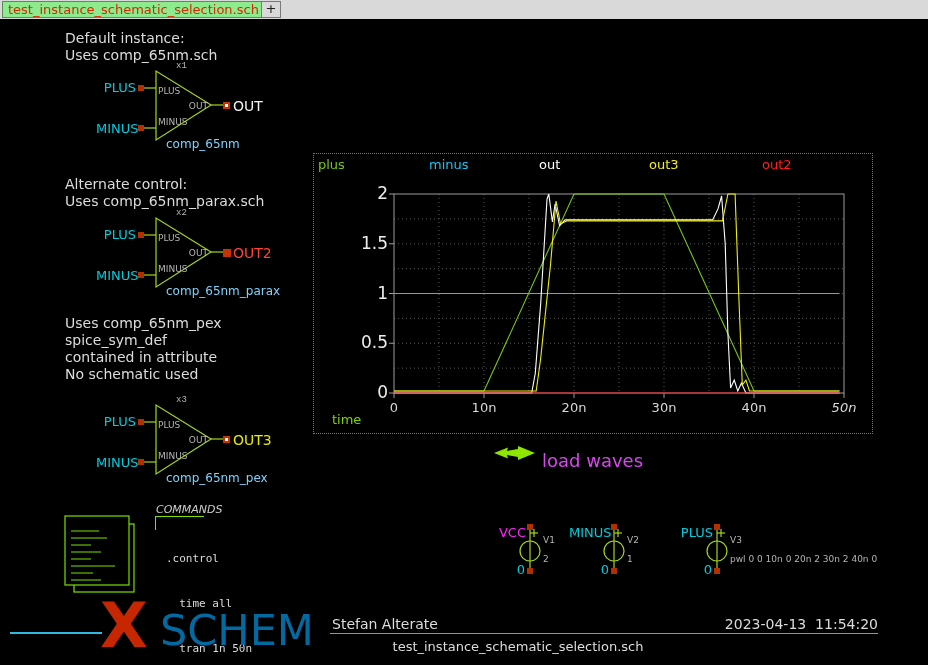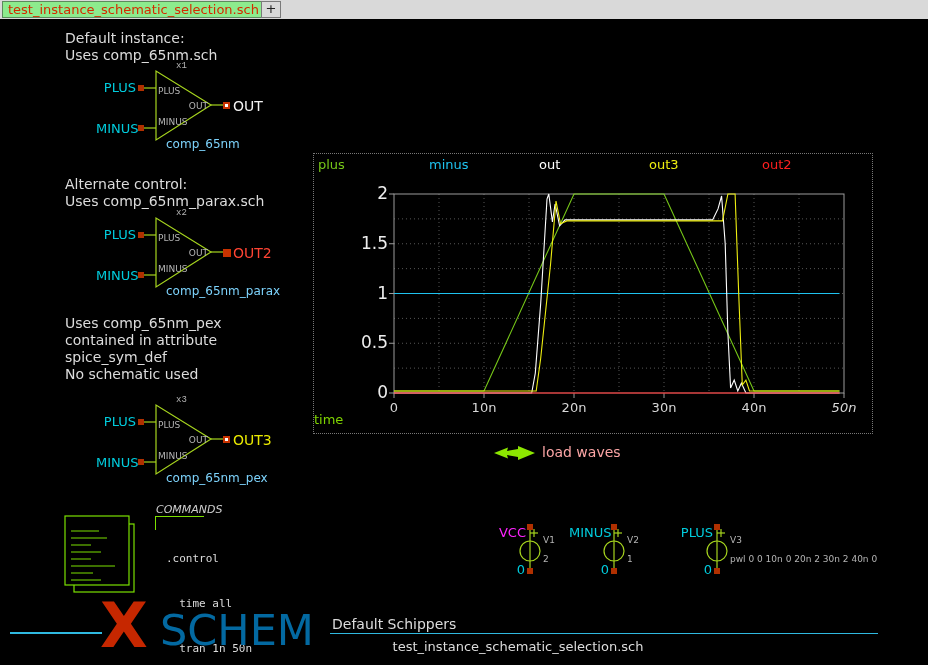--- a/index.html
+++ b/index.html
@@ -36,24 +36,24 @@
   
   #graph{position:absolute;left:313px;top:153px;width:558px;height:279px;border:1px dotted #787878;}
   #wave-svg{position:absolute;left:0;top:0;}
   .grid{stroke:#575757;stroke-dasharray:1 3;stroke-width:1;}
   .frame{fill:none;stroke:#9c9c9c;stroke-width:1;}
   .tickmark{stroke:#9c9c9c;stroke-width:1;}
   .wave{fill:none;stroke-width:1.1;}
   .legend-item{position:absolute;top:3px;font-size:13px;white-space:nowrap;}
   .ytick{position:absolute;color:#ededed;font-size:17px;width:44px;text-align:right;}
   .xtick{position:absolute;color:#d8d8d8;font-size:13px;width:44px;text-align:center;}
-  #time-label{position:absolute;left:0;top:258px;color:#7fd400;font-size:13px;}
+  #time-label{position:absolute;left:18px;top:258px;color:#7fd400;font-size:13px;}
   
   #launcher{position:absolute;left:492px;top:443px;width:170px;height:22px;cursor:default;}
-  #launcher .lbl{position:absolute;left:50px;top:1px;font-size:14px;color:#fca5a5;white-space:nowrap;}
+  #launcher .lbl{position:absolute;left:50px;top:7px;font-size:18px;color:#d946ef;white-space:nowrap;}
   
   #models{position:absolute;left:60px;top:498px;width:135px;height:102px;}
   #models .lbl{position:absolute;left:6px;top:16px;font-size:11px;color:#cfcfcf;}
   #models svg{position:absolute;left:0;top:14px;}
   .mrect{fill:none;stroke:#7be000;stroke-width:1.2;}
   .mrect-front{fill:#000;stroke:#7be000;stroke-width:1.2;}
   .mline{stroke:#7be000;stroke-width:1;}
   #commands{position:absolute;left:150px;top:498px;width:350px;height:100px;}
   #commands .lbl{position:absolute;left:6px;top:5px;font-size:11px;color:#cfcfcf;font-style:italic;}
   #cmd-bracket{position:absolute;left:5px;top:18px;width:48px;height:13px;
@@ -96,22 +96,22 @@
   <div class="note n1">
     <div>Default instance:</div>
       <div>Uses comp_65nm.sch</div>
   </div>
   <div class="note n2">
     <div>Alternate control:</div>
       <div>Uses comp_65nm_parax.sch</div>
   </div>
   <div class="note n3">
       <div>Uses comp_65nm_pex</div>
-    <div>contained in attribute</div>
-      <div>spice_sym_def</div>
+    <div>spice_sym_def</div>
+      <div>contained in attribute</div>
     <div>No schematic used</div>
   </div>
 
   <div class="comp inst1">
     <svg width="230" height="96">
       <polygon class="tri" points="61,11 61,80 116,45"></polygon>
       <line class="wire" x1="49" y1="28" x2="61" y2="28"></line>
       <line class="wire" x1="49" y1="68" x2="61" y2="68"></line>
       <line class="wire" x1="116" y1="45" x2="128" y2="45"></line>
     </svg>
@@ -298,16 +298,17 @@
     <span class="srcpin srcpin-bot"></span>
     <span class="srcgnd">0</span>
     <span class="srcname">V3</span>
     <span class="srcval">pwl 0 0 10n 0 20n 2 30n 2 40n 0</span>
   </div>
 
   <div class="hline1"></div>
   <div class="hline2"></div>
   <span id="logo-x">X</span>
   <span id="logo-schem">SCHEM</span>
-  <span id="author">Default Schippers</span>
+  <span id="author">Stefan Alterate</span>
+  <span id="datetime">2023-04-13  11:54:20</span>
   <span id="sheet-title">test_instance_schematic_selection.sch</span>
 
 </div>
 
 </body></html>

